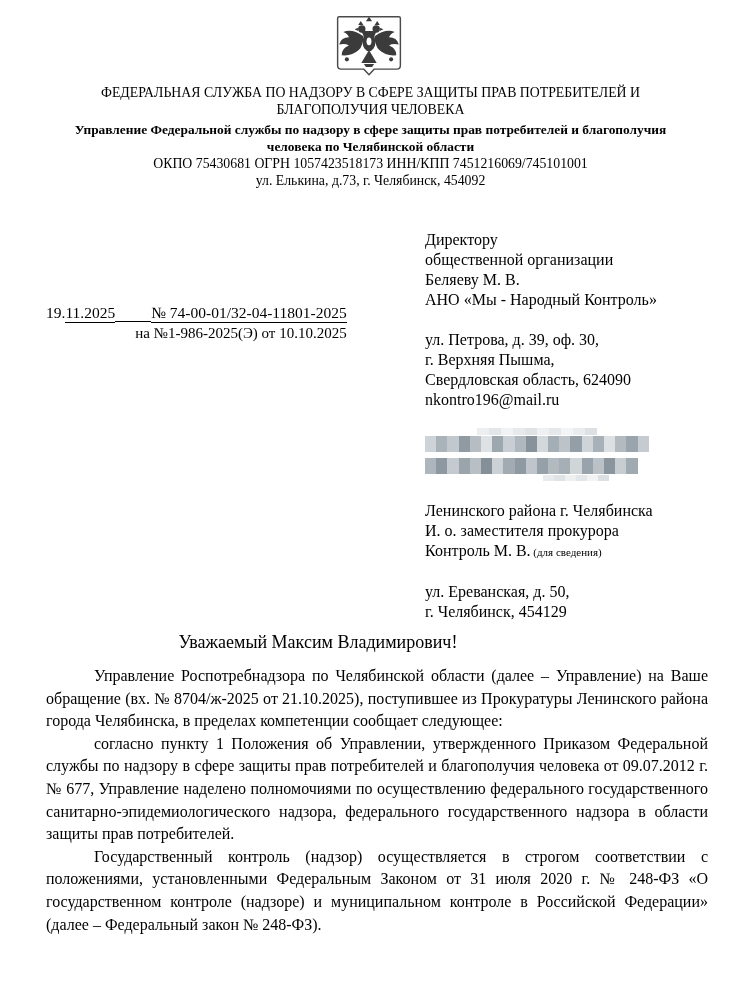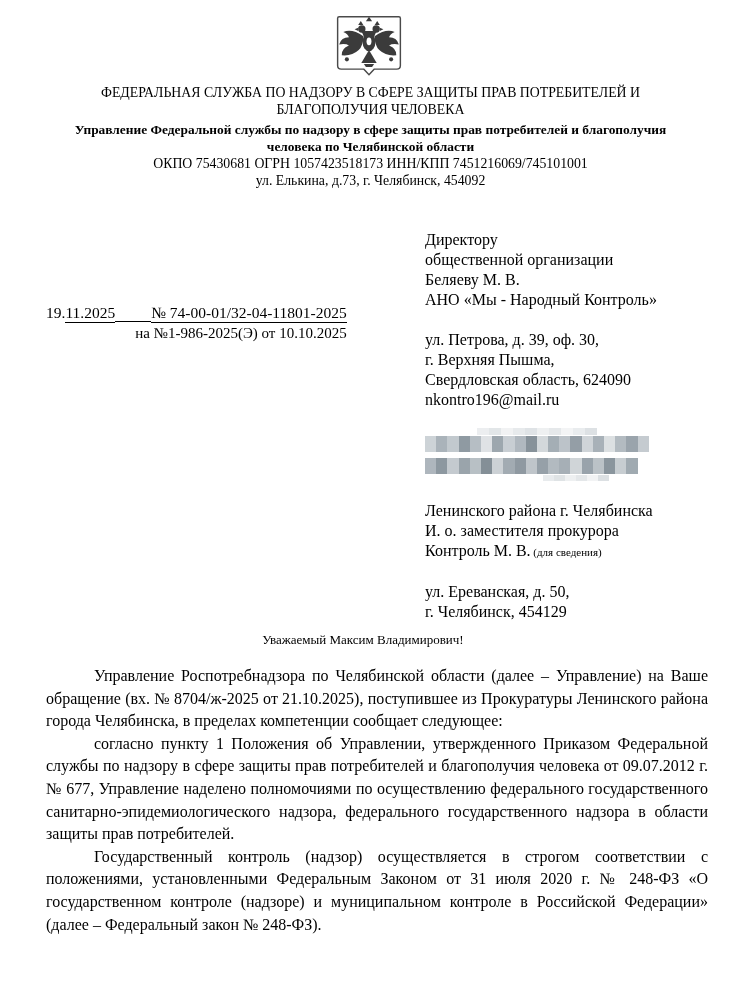--- a/index.html
+++ b/index.html
@@ -38,21 +38,21 @@
   .red-row-0{margin-left:52px;height:7px;}
   .red-row-0 span{width:12px;height:7px;}
   .red-row-1{height:16px;margin-top:1px;}
   .red-row-1 span{width:11.2px;height:16px;}
   .red-row-2{height:16px;margin-top:6px;}
   .red-row-2 span{width:11.2px;height:16px;}
   .red-row-3{margin-left:118px;height:6px;margin-top:1px;}
   .red-row-3 span{width:11px;height:6px;}
 
   
-  .salutation{position:absolute;top:632px;left:0;width:636px;text-align:center;font-size:13px;padding-left:45px;}
+  .salutation{position:absolute;top:632px;left:0;width:636px;text-align:center;font-size:18px;}
   .body-text{position:absolute;top:665px;left:46px;width:662px;}
   .body-text p{margin:0;text-align:justify;text-indent:48px;font-size:16px;line-height:22.6px;}
 </style>
 </head>
 <body>
 
 <div class="page">
 
   <div class="letterhead">
     <div class="emblem">

